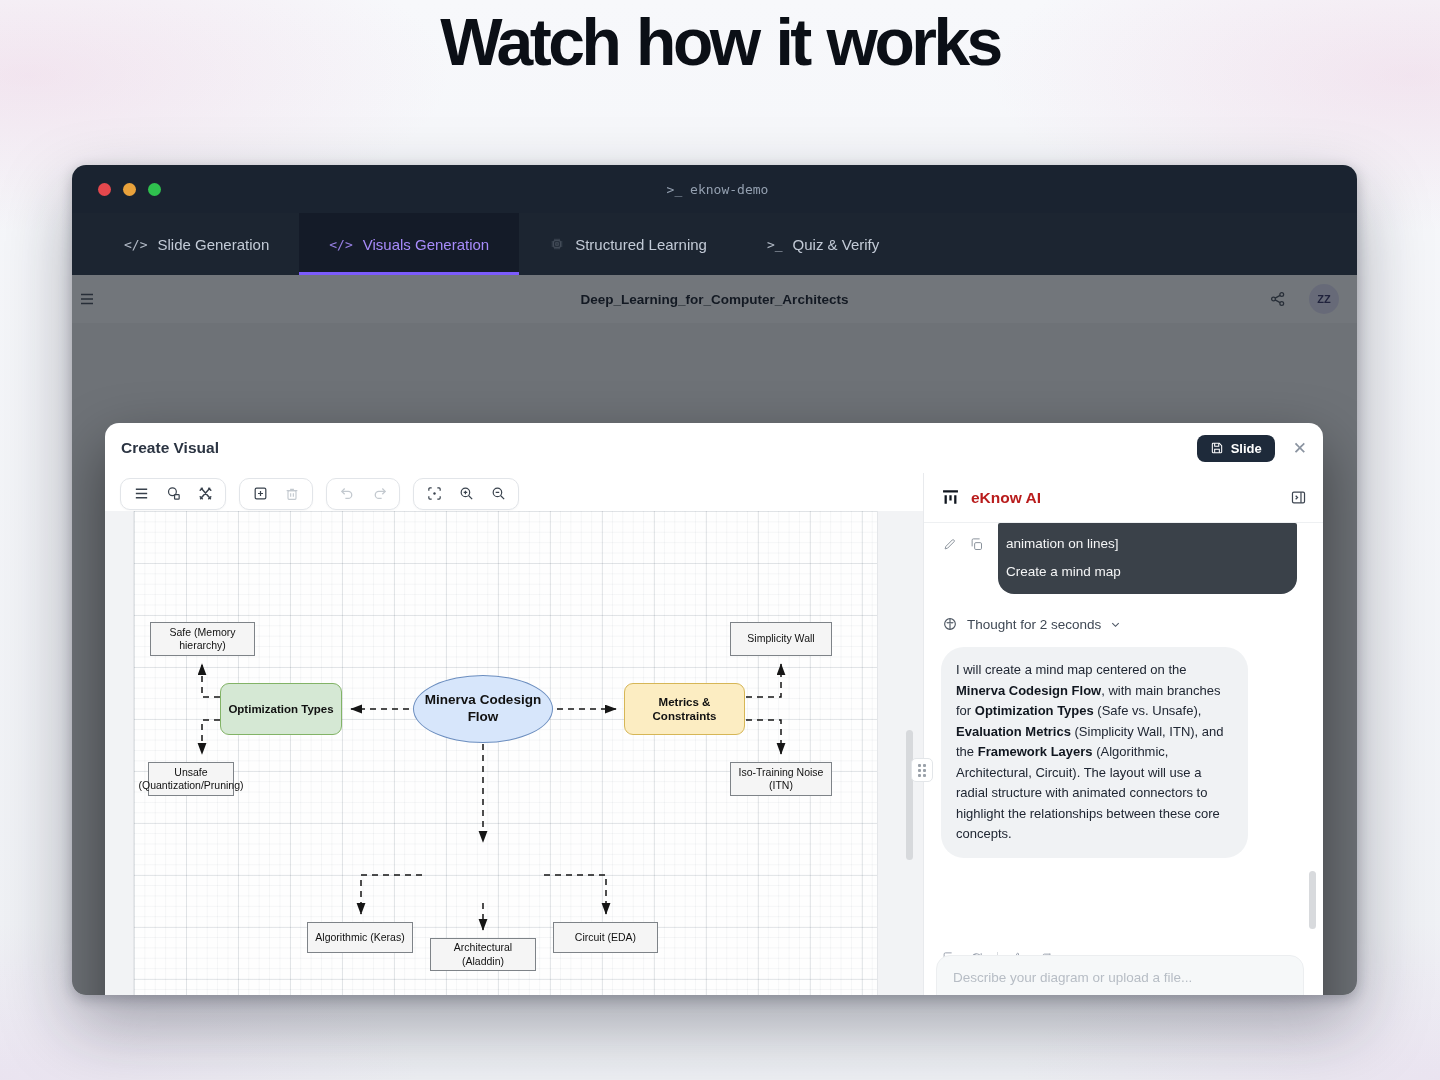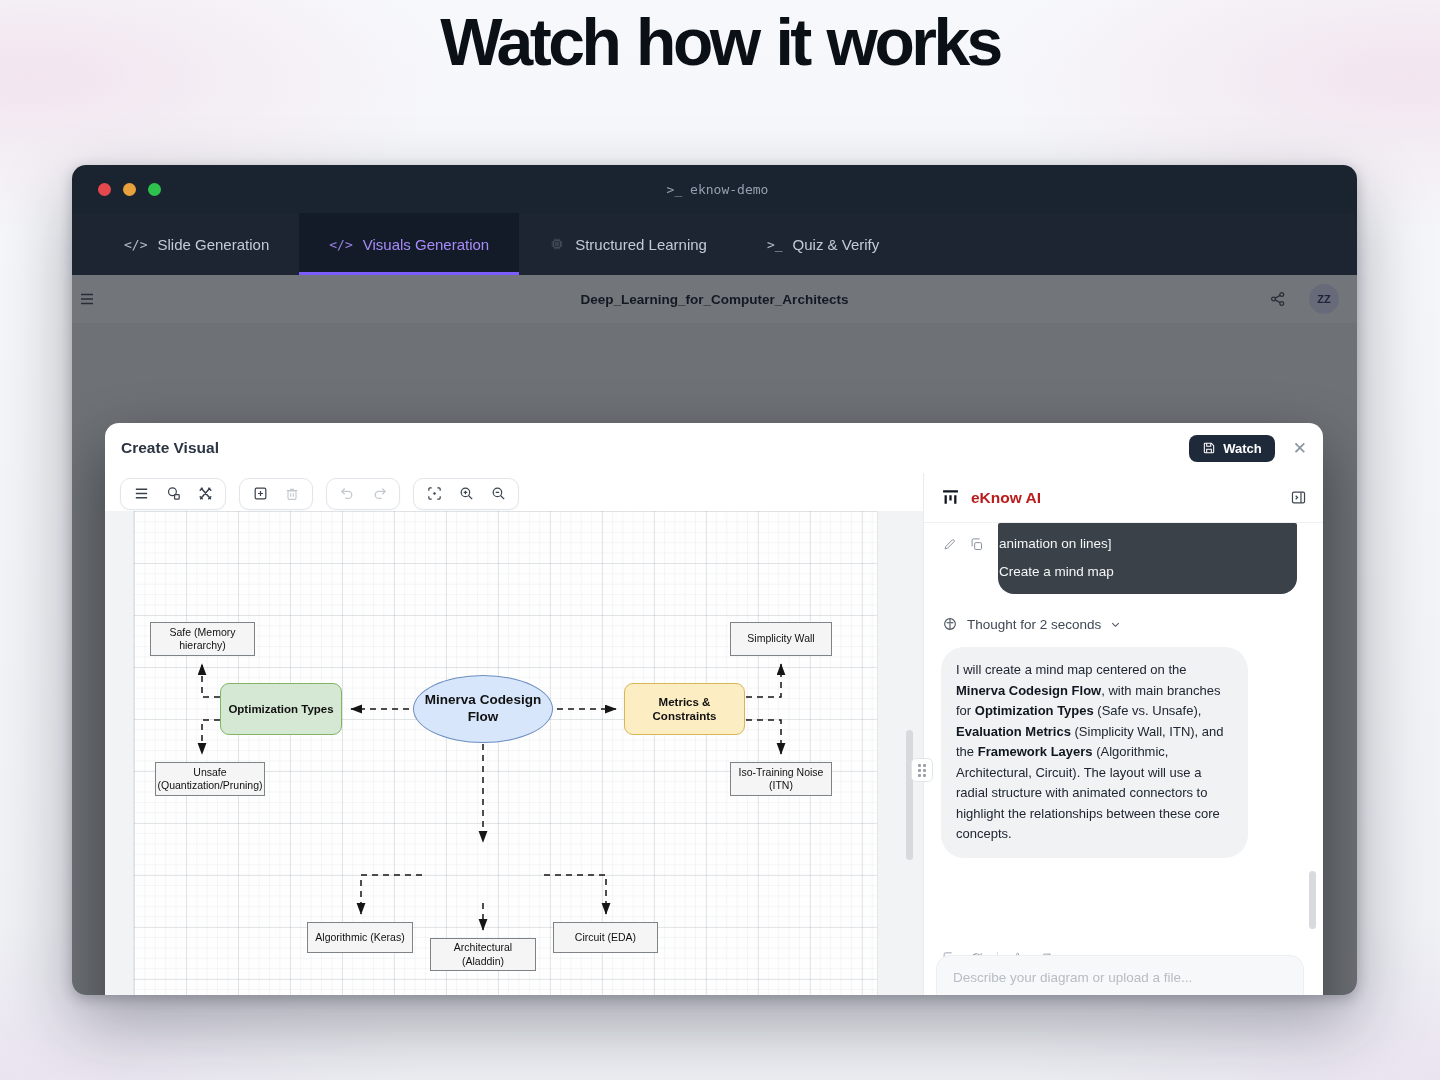--- a/index.html
+++ b/index.html
@@ -77,21 +77,21 @@
   .node.rounded { border-radius:9px; font-weight:bold; font-size:11.5px; }
   .node.green { background:#d5e8d4; border-color:#82b366; }
   .node.yellow { background:#fcedc2; border-color:#d6b656; }
   .node.purple { background:#e1d5e7; border-color:#9673a6; }
   .node.ellipse { background:#d7e6fb; border-color:#6c8ebf; border-radius:50%; font-weight:bold; font-size:13.5px; }
   .n-minerva{ left:308px; top:164px; width:140px; height:68px; }
   .n-opt{ left:115px; top:172px; width:122px; height:52px; }
   .n-metrics{ left:519px; top:172px; width:121px; height:52px; }
   .n-codesign{ left:318px; top:339px; width:120px; height:52px; }
   .n-safe{ left:45px; top:111px; width:105px; height:34px; }
-  .n-unsafe{ left:43px; top:251px; width:110px; height:34px;margin-left:7px; }
+  .n-unsafe{ left:43px; top:251px; width:86px; height:34px; }
   .n-simplicity{ left:625px; top:111px; width:102px; height:34px; }
   .n-itn{ left:625px; top:251px; width:102px; height:34px; }
   .n-algo{ left:202px; top:411px; width:106px; height:31px; }
   .n-arch{ left:325px; top:427px; width:106px; height:33px; }
   .n-circuit{ left:448px; top:411px; width:105px; height:31px; }
   .canvas-scroll { position:absolute; right:10px; top:219px; width:7px; height:130px; border-radius:4px; background:#d7d9dc; }
 
   .drag-handle { position:absolute; left:806px; top:335px; width:22px; height:24px; background:#fff;
     border:1px solid #e3e6e9; border-radius:5px; display:flex; align-items:center; justify-content:center; z-index:5; }
   .dots { display:grid; grid-template-columns:3px 3px; gap:2px; }
@@ -102,21 +102,21 @@
     border-radius:0 14px 14px 0; }
   .chat-header { height:50px; display:flex; align-items:center; gap:10px; padding:0 16px;
     border-bottom:1px solid #eef0f2; }
   .brand { font-size:15.5px; font-weight:bold; color:#b91c1c; }
   .chat-header .spacer { flex:1; }
   .panel-btn { background:none; border:none; color:#3c4450; display:flex; }
 
   .msg-edit { position:absolute; left:18px; top:64px; color:#8b939c; background:none; border:none; }
   .msg-copy { position:absolute; left:45px; top:64px; color:#8b939c; background:none; border:none; }
   .user-bubble { position:absolute; left:74px; top:50px; width:299px; background:#3a4149; color:#f4f5f6;
-    border-radius:2px 2px 16px 16px; padding:13px 1px 15px; font-size:13.5px; }
+    border-radius:2px 2px 16px 16px; padding:13px 8px 15px; font-size:13.5px; }
   .user-bubble .l2 { margin-top:13px; }
 
   .thought { position:absolute; left:18px; top:143px; display:flex; align-items:center; gap:9px;
     color:#3f4854; font-size:13.5px; background:none; border:none; }
   .thought .chev { color:#4b5563; }
 
   .ai-bubble { position:absolute; left:17px; top:174px; width:307px; background:#f0f2f4; border-radius:23px;
     padding:13px 15px; font-size:13px; line-height:20.5px; color:#202733; }
   .ai-bubble b { color:#10161f; }
 
@@ -210,21 +210,21 @@
         <div class="modal-header">
           <span class="modal-title">Create Visual</span>
           <span class="spacer"></span>
           <button class="save-btn">
             <span class="icon" style="color:#fff">
               <svg width="14" height="14" viewBox="0 0 24 24" fill="none" stroke="currentColor" stroke-width="1.8">
                   <path d="M5 4h11l4 4v11a1 1 0 0 1-1 1H5a1 1 0 0 1-1-1V5a1 1 0 0 1 1-1z"></path>
                   <path d="M8 4v5h7V4M8 20v-6h8v6"></path>
                 </svg>
             </span>
-            <span>Watch</span>
+            <span>Slide</span>
           </button>
           <button class="close-x">✕</button>
         </div>
 
         <div class="modal-body">
 
           <div class="canvas-pane">
             <div class="toolbar">
               <div class="tgroup">
                 <button class="tbtn">

